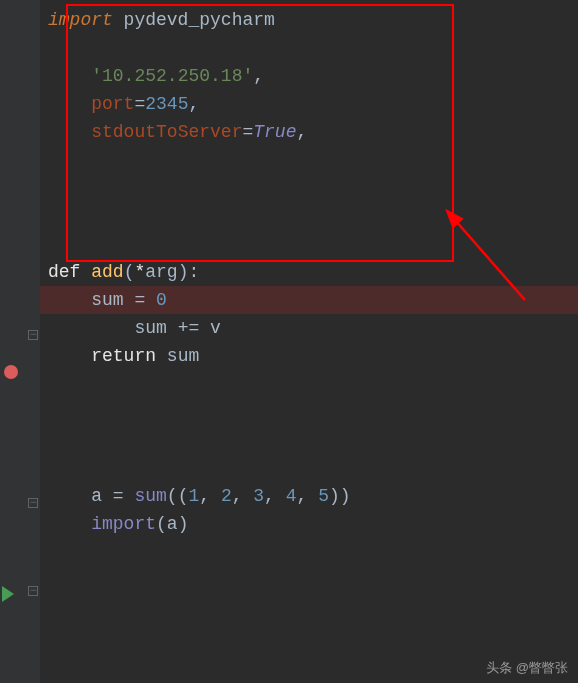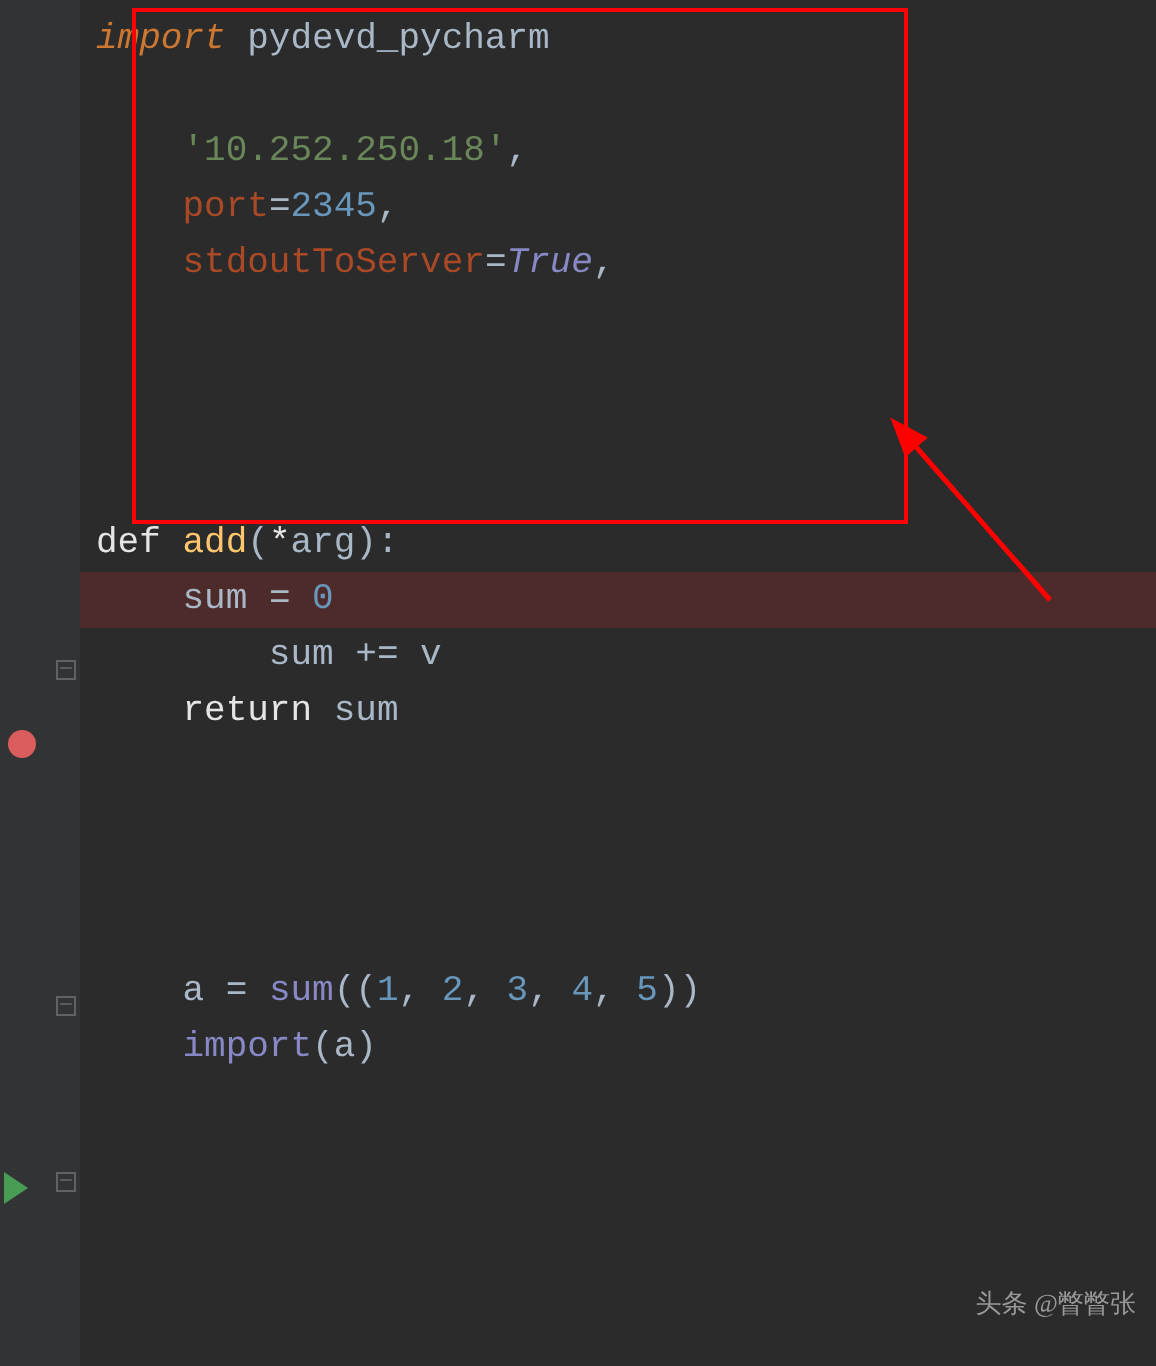--- a/index.html
+++ b/index.html
@@ -95,25 +95,25 @@
   .str { color: #6a8759; text-align: right; }
   .num { color: #6897bb; }
   .param { color: #aa4926; }
   .builtin { color: #8888c6; }
   .const-italic { color: #8888c6; font-style: italic; }
   .ident { color: #a9b7c6; }
   .op { color: #a9b7c6; }
   .punc { color: #a9b7c6; }
   .watermark {
     position: absolute;
-    bottom: 22px;
+    bottom: 6px;
     right: 10px;
     font-size: 13px;
     color: #999;
-    font-family: Liberation Serif, serif;
+    font-family: Liberation Sans, sans-serif;
     z-index: 20;
   }
 </style>
 </head>
 <body>
 
 <div class="editor">
   <div class="gutter">
     <div class="fold-marker" style="top:330px;">−</div>
     <div class="breakpoint" style="top:365px;"></div>

